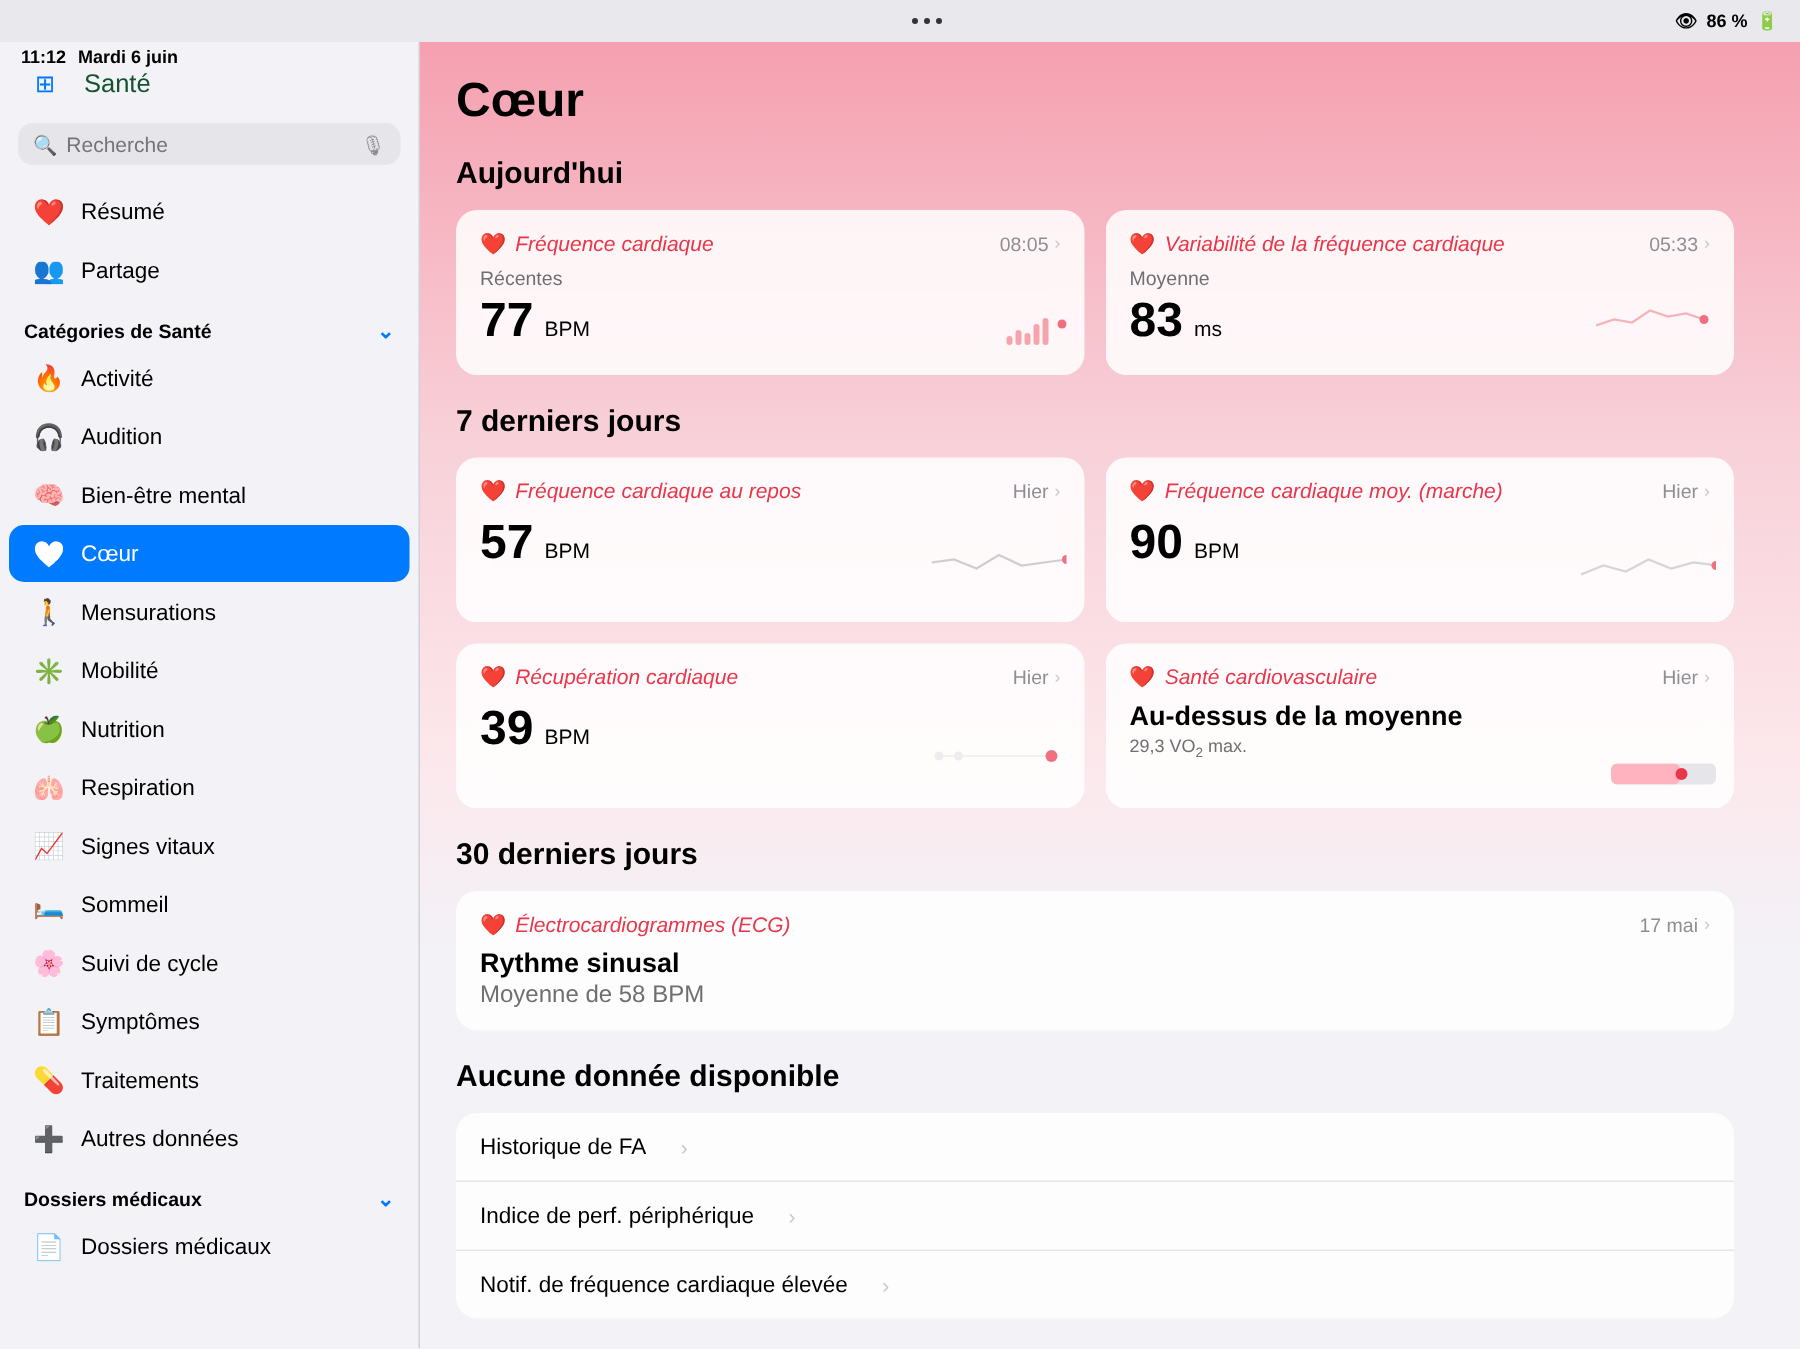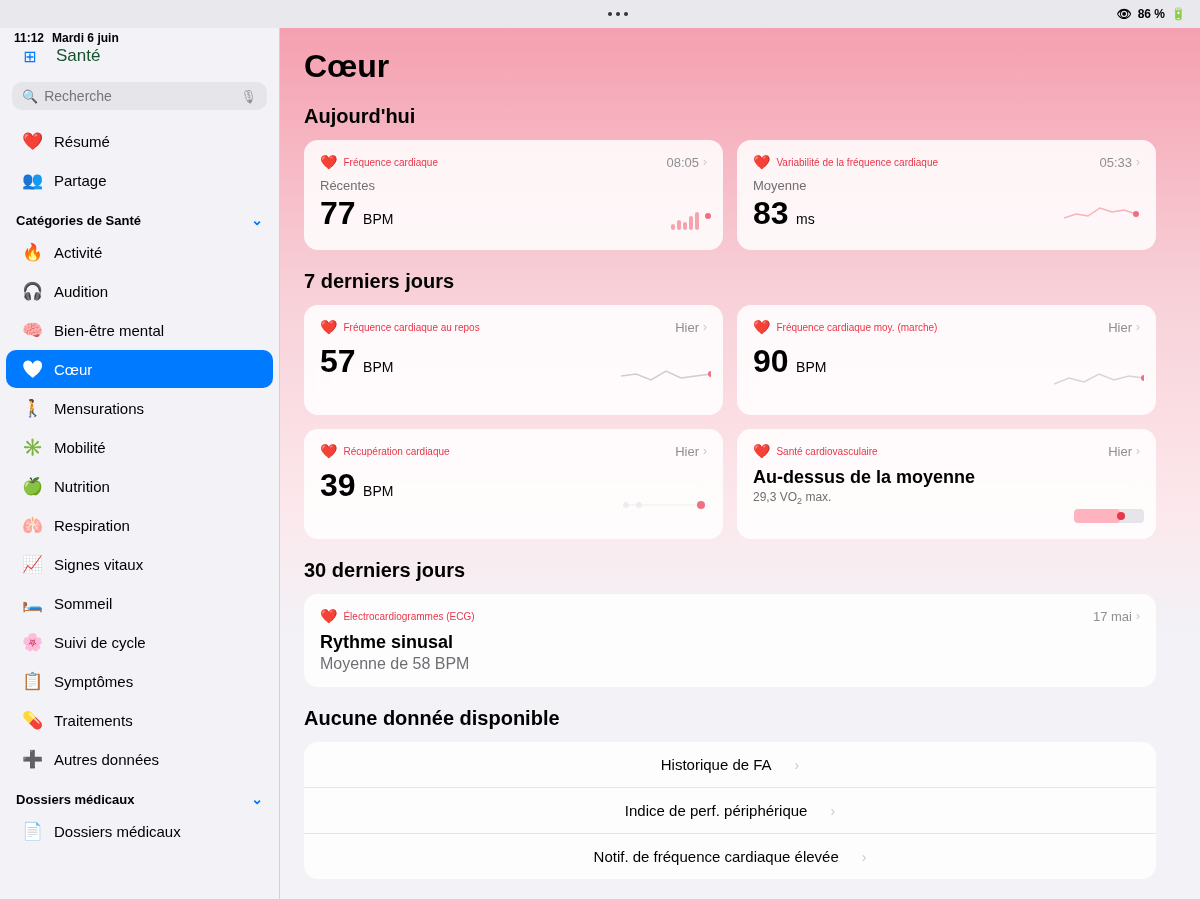--- a/index.html
+++ b/index.html
@@ -67,21 +67,21 @@
     .section-title { font-size: 20px; font-weight: 600; color: #000; margin: 20px 0 12px; }
 
     .cards-row { display: grid; grid-template-columns: 1fr 1fr; gap: 14px; margin-bottom: 14px; }
     .card {
       background: rgba(255,255,255,0.85); border-radius: 14px; padding: 14px 16px;
       backdrop-filter: blur(10px); min-height: 110px; position: relative;
     }
     .card-header { display: flex; align-items: center; justify-content: space-between; margin-bottom: 8px; }
     .card-title-row { display: flex; align-items: center; gap: 6px; }
     .heart-icon { color: #e8364a; font-size: 14px; }
-    .card-title { font-size: 10px; font-weight: 500; color: #e8364a; }
+    .card-title { font-size: 14px; font-weight: 500; color: #e8364a; font-style: italic; }
     .card-time { font-size: 13px; color: #8e8e93; display: flex; align-items: center; gap: 4px; }
     .card-chevron { color: #c7c7cc; font-size: 12px; }
 
     .card-label { font-size: 13px; color: #6e6e73; margin-bottom: 2px; }
     .card-value { font-size: 32px; font-weight: 700; color: #000; display: inline; }
     .card-unit { font-size: 14px; font-weight: 400; color: #000; margin-left: 3px; }
 
     .card-chart { position: absolute; right: 12px; bottom: 20px; opacity: 0.7; }
 
     
@@ -97,21 +97,21 @@
     .cv-dot { position: absolute; left: 62%; top: 50%; transform: translateY(-50%); width: 8px; height: 8px; background: #e8364a; border-radius: 50%; }
 
     
     .single-card { background: rgba(255,255,255,0.85); border-radius: 14px; padding: 14px 16px; margin-bottom: 14px; }
     .ecg-value { font-size: 18px; font-weight: 600; color: #000; margin-bottom: 2px; }
     .ecg-sub { font-size: 16px; color: #6e6e73; }
 
     
     .no-data-section { background: rgba(255,255,255,0.85); border-radius: 14px; overflow: hidden; margin-bottom: 14px; }
     .no-data-row {
-      display: flex; align-items: center; justify-content: center;
+      display: flex; align-items: center; justify-content: flex-start;
       padding: 14px 16px; border-bottom: 1px solid #e5e5ea; cursor: pointer; gap: 23px;
     }
     .no-data-row:last-child { border-bottom: none; }
     .no-data-label { font-size: 15px; color: #000; }
     .no-data-chevron { color: #c7c7cc; font-size: 14px; }
 
     
     sub { font-size: 9px; }
   </style>
 </head>

